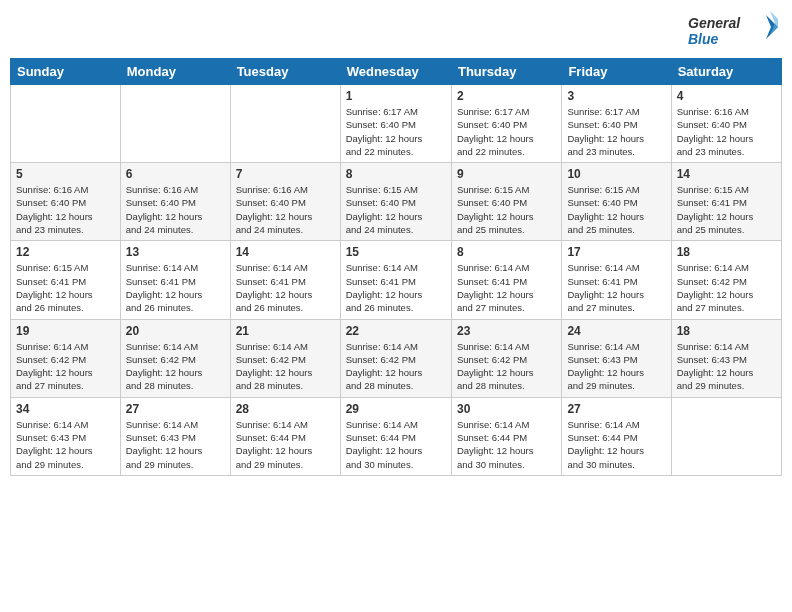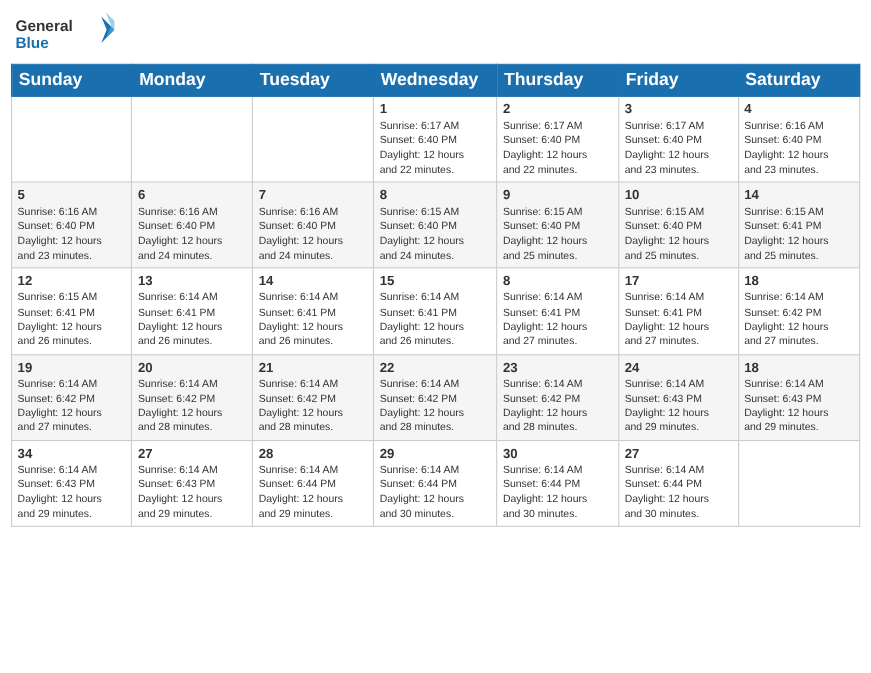--- a/index.html
+++ b/index.html
@@ -10,24 +10,25 @@
       min-height: 612px;
     }
     .page {
       width: 792px;
       min-height: 612px;
       background: #fff;
       padding: 10px;
     }
     .header {
       display: flex;
-      justify-content: flex-start;
+      justify-content: flex-end;
       align-items: flex-start;
       margin-bottom: 8px;
       padding: 0 4px;
+      font-style: italic;
     }
     .logo {
       display: flex;
       align-items: center;
       gap: 4px;
     }
     .title-block {
       text-align: right;
     }
     .month-year {
@@ -43,21 +44,21 @@
     .calendar {
       width: 100%;
       border-collapse: collapse;
       font-size: 10px;
     }
     .calendar th {
       background: #1a6faf;
       color: #fff;
       text-align: left;
       padding: 5px 6px;
-      font-size: 16px;
+      font-size: 13px;
       font-weight: bold;
       border: 1px solid #1a6faf;
     }
     .calendar td {
       border: 1px solid #ccc;
       vertical-align: top;
       padding: 4px 5px;
       width: 113px;
       min-height: 70px;
       background: #fff;

